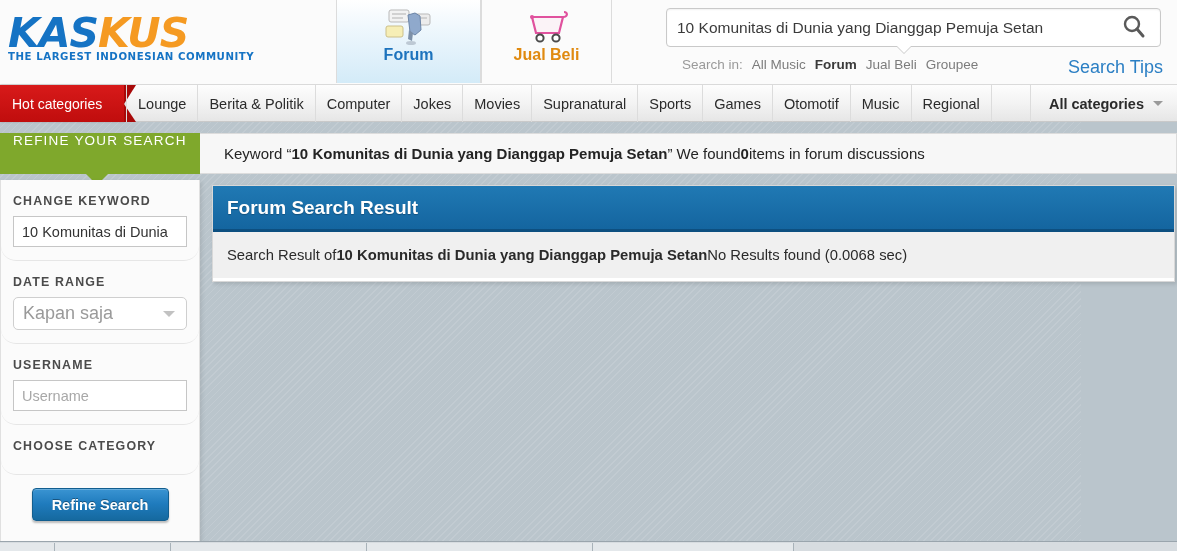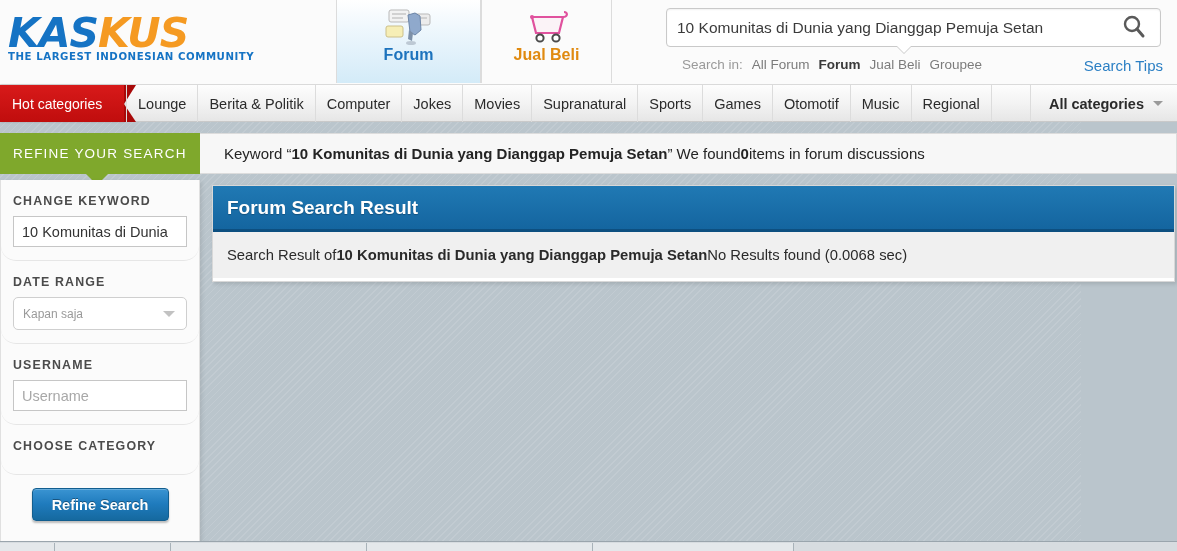--- a/index.html
+++ b/index.html
@@ -135,21 +135,21 @@
     color: #8b8b8b;
     white-space: nowrap;
   }
   .searchin .si-label { color: #9a9a9a; }
   .searchin a {
     color: #7c7c7c; text-decoration: none; margin-left: 9px; cursor: pointer;
   }
   .searchin a.active { color: #3a3a3a; font-weight: bold; }
   .search-tips {
     position: absolute; right: 14px; top: 57px;
-    font-size: 15px; color: #2b7fc4;
+    font-size: 18px; color: #2b7fc4;
     cursor: pointer;
   }
 
   
   .catnav {
     position: absolute; left: 0; top: 84px;
     width: 1177px; height: 38px;
     box-sizing: border-box;
     background: linear-gradient(to bottom, #fdfdfd 0%, #f2f2f2 55%, #e6e6e6 100%);
     border-top: 1px solid #dadada;
@@ -208,21 +208,21 @@
 
   
   .refinebar {
     position: absolute; left: 0; top: 133px;
     width: 1177px; height: 41px;
   }
   .refine-banner {
     position: absolute; left: 0; top: 0;
     width: 200px; height: 41px;
     background: #7fa82c;
-    display: flex; align-items: center;
+    display: flex; align-items: flex-start;
     box-sizing: border-box;
     padding-left: 13px;
     color: #ffffff;
     font-size: 13.5px;
     letter-spacing: 1.2px;
   }
   .refine-banner .rb-notch {
     position: absolute; left: 86px; bottom: -11px;
     width: 0; height: 0;
     border-left: 11px solid transparent;
@@ -282,21 +282,21 @@
   .sb-input::placeholder { color: #a8a8a8; }
   .sb-select {
     position: relative;
     width: 100%; height: 33px;
     box-sizing: border-box;
     border: 1px solid #cfcfcf;
     border-radius: 5px;
     background: #fff;
     display: flex; align-items: center;
     padding-left: 9px;
-    font-size: 12px;
+    font-size: 18px;
     color: #9a9a9a;
     cursor: pointer;
   }
   .sb-select .dd-chev {
     position: absolute; right: 11px; top: 13px;
     width: 0; height: 0;
     border-left: 6px solid transparent;
     border-right: 6px solid transparent;
     border-top: 6px solid #c2c2c2;
   }
@@ -424,21 +424,21 @@
               <line x1="17" y1="16" x2="23" y2="23" stroke="#5a5a5a" stroke-width="3" stroke-linecap="round"></line>
             </svg>
           </span>
         </button>
       </div>
       <div class="notch"></div>
       <div class="notch-in"></div>
     </div>
 
     <div class="searchin">
-      <span class="si-label">Search in:</span><a>All Forum</a><a class="active">Forum</a><a>Jual Beli</a><a>Groupee</a>
+      <span class="si-label">Search in:</span><a>All Music</a><a class="active">Forum</a><a>Jual Beli</a><a>Groupee</a>
     </div>
     <div class="search-tips">Search Tips</div>
 
   </div>
   </div>
 
   <div class="catnav">
     <div class="hotcat">
       <span class="hotcat-label">Hot categories</span>
     </div>

